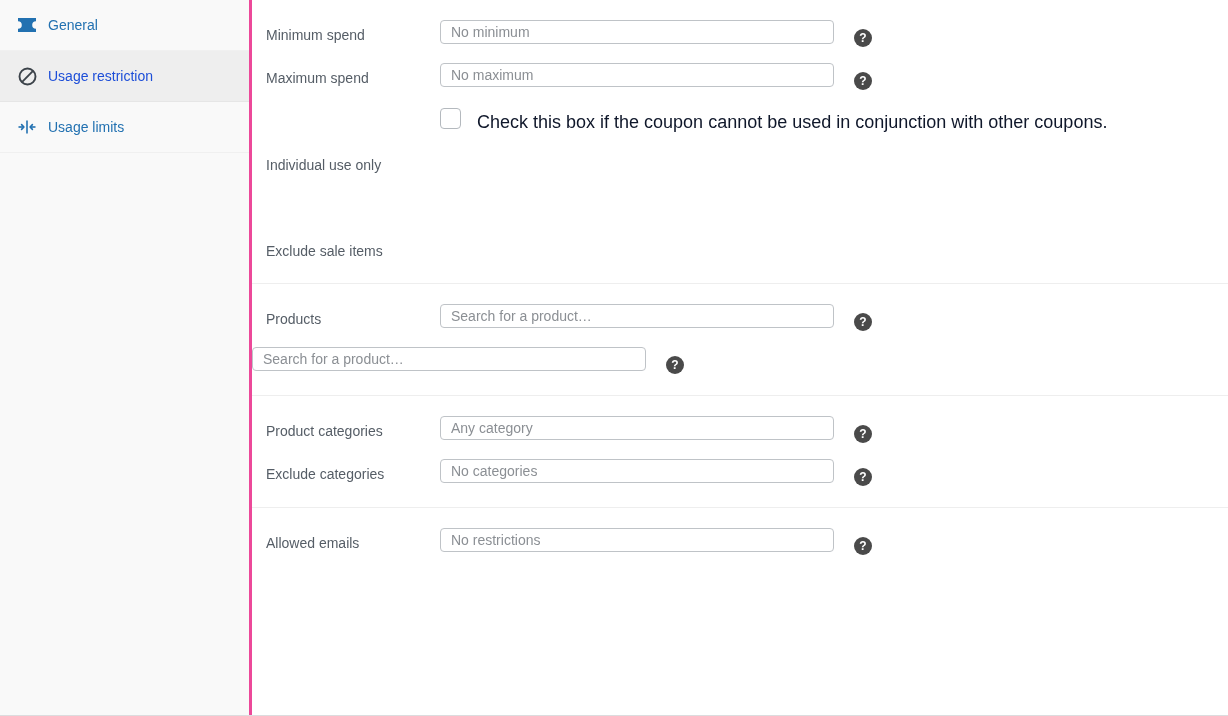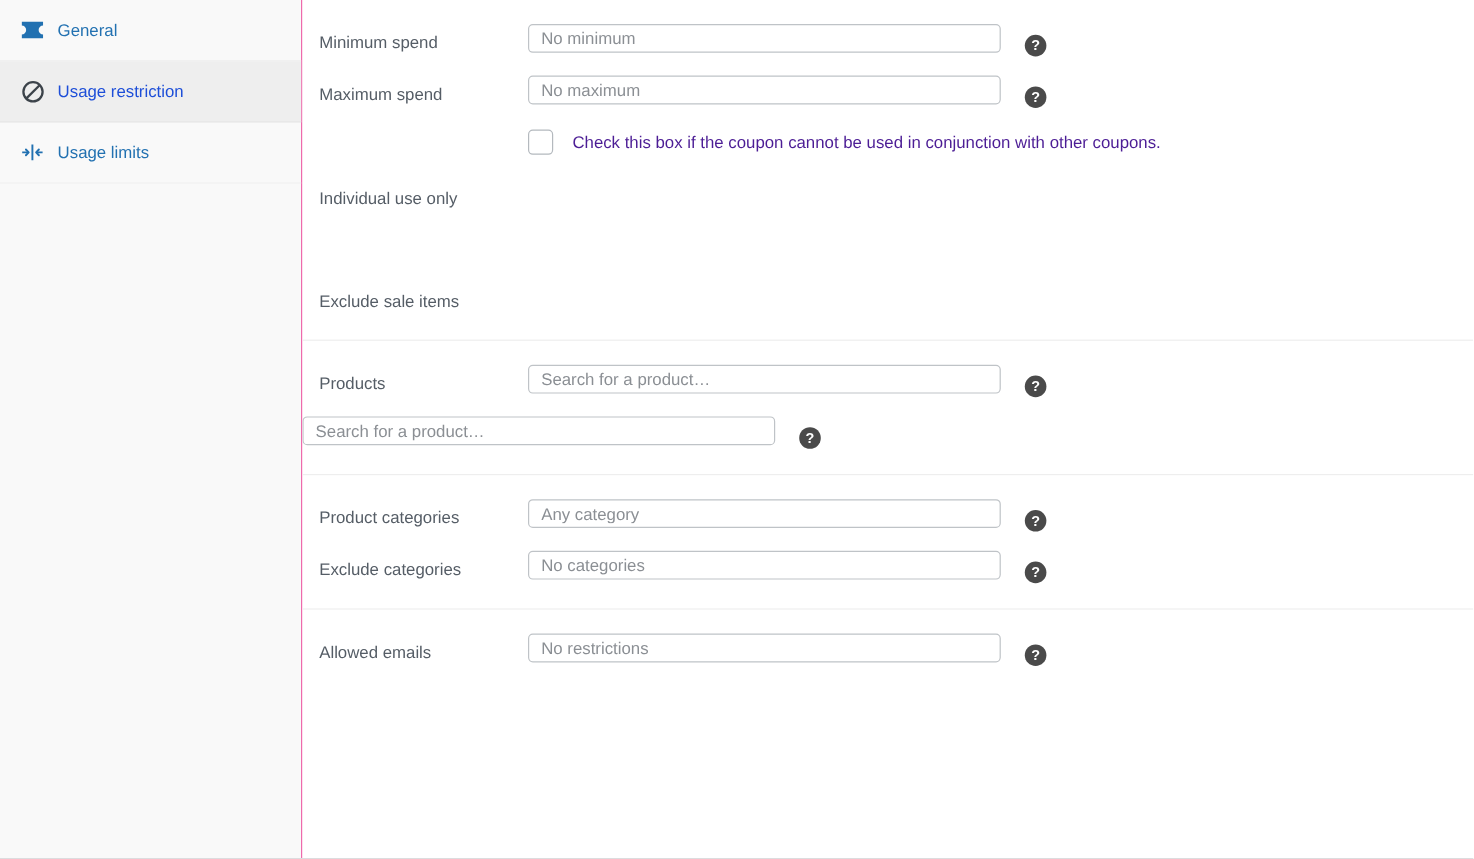--- a/index.html
+++ b/index.html
@@ -69,21 +69,21 @@
     display: flex;
     min-height: 0;
   }
 
   
   .coupon-tabs {
     width: 252px;
     min-width: 252px;
     box-sizing: border-box;
     background: #f9f9f9;
-    border-right: 1px solid #ec4899;
+    border-right: 3px solid #ec4899;
     padding: 0;
     margin: 0;
     list-style: none;
   }
   .tab-item {
     display: flex;
     align-items: center;
     height: 51px;
     box-sizing: border-box;
     padding: 0 10px 0 14px;
@@ -199,22 +199,22 @@
     border-radius: 4px;
     background: #fff;
     margin: 2px 0 0 0;
     cursor: pointer;
     appearance: none;
     -webkit-appearance: none;
     padding: 0;
   }
   .cb-desc {
     margin-left: 16px;
-    font-size: 14px;
-    color: #4c1d95;
+    font-size: 18px;
+    color: #0f172a;
     line-height: 1.83;
     max-width: 720px;
   }
 </style>
 </head>
 <body>
 
 <div class="metabox">
 
 

